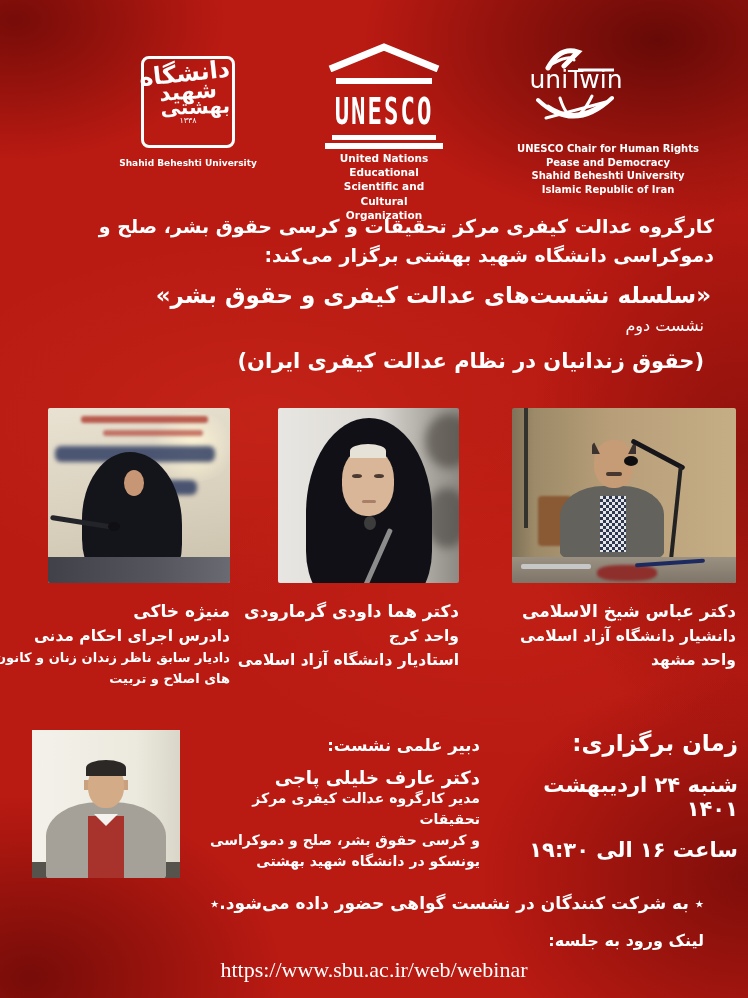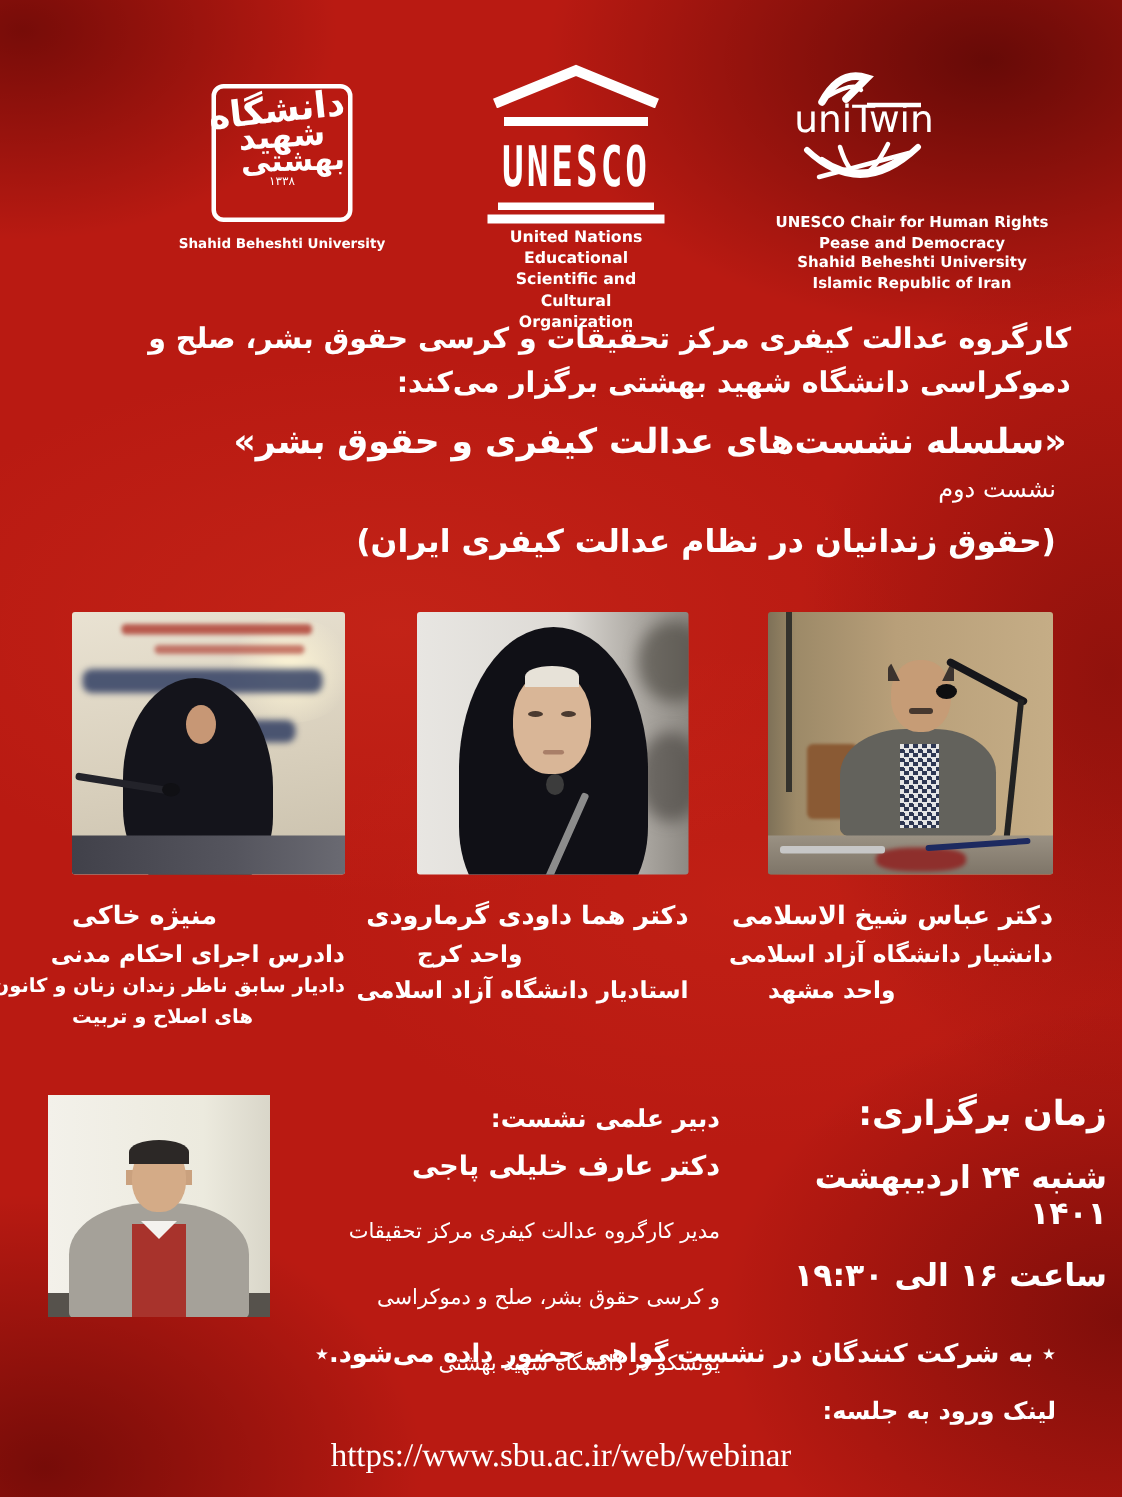--- a/index.html
+++ b/index.html
@@ -48,27 +48,27 @@
 
   
   .organizer{left:34px;top:212px;width:680px;font-size:19px;font-weight:bold;line-height:1.5;}
   .series-title{left:51px;top:282px;width:660px;font-size:23px;font-weight:bold;}
   .session{left:44px;top:316px;width:660px;font-size:16px;}
   .topic{left:44px;top:349px;width:660px;font-size:21px;font-weight:bold;}
 
   
   .speaker-card{position:absolute;top:408px;}
   .speaker-photo{position:relative;width:100%;height:175px;overflow:hidden;border-radius:2px;}
-  .speaker-caption{direction:rtl;text-align:left;margin-top:15px;line-height:1.55;}
+  .speaker-caption{direction:rtl;text-align:right;margin-top:15px;line-height:1.55;}
   .speaker-name{font-size:17px;font-weight:bold;white-space:nowrap;}
   .speaker-line{font-size:15.5px;font-weight:bold;white-space:nowrap;}
   .speaker-line-sm{font-size:13px;font-weight:bold;white-space:nowrap;}
   .card-khaki{left:48px;width:182px;}
   .card-davoudi{left:278px;width:181px;}
-  .card-sheikh{left:512px;width:190px;}
+  .card-sheikh{left:512px;width:224px;}
 
   
   .ph-khaki{background:linear-gradient(170deg,#e9e2d2 0%,#d9d0bd 55%,#c9c0ac 100%);}
   .ph-khaki .flare{position:absolute;left:55%;top:2%;width:90px;height:70px;border-radius:50%;
     background:radial-gradient(circle,rgba(255,246,214,.95),rgba(255,246,214,0) 70%);}
   .ph-khaki .banner-red{position:absolute;left:18%;top:8px;width:70%;height:7px;border-radius:3px;
     background:rgba(170,45,35,.75);filter:blur(1.4px);}
   .ph-khaki .banner-red2{position:absolute;left:30%;top:22px;width:55%;height:6px;border-radius:3px;
     background:rgba(170,45,35,.6);filter:blur(1.4px);}
   .ph-khaki .banner-blue1{position:absolute;left:4%;top:38px;width:88%;height:16px;border-radius:6px;
@@ -135,21 +135,21 @@
     clip-path:polygon(0 0,50% 100%,100% 0);}
   .ph-khalili .head-a{position:absolute;left:56px;top:34px;width:36px;height:44px;background:#d4ab87;border-radius:46%;}
   .ph-khalili .hair-a{position:absolute;left:54px;top:30px;width:40px;height:16px;background:#2c2826;border-radius:50% 50% 0 0;}
   .ph-khalili .ears{position:absolute;left:52px;top:50px;width:44px;height:10px;
     background:linear-gradient(90deg,#caa17e 0 5px,transparent 5px calc(100% - 5px),#caa17e calc(100% - 5px));}
 
   
   .secretary-block{left:190px;top:736px;width:290px;}
   .sec-heading{font-size:16.5px;font-weight:bold;}
   .sec-name{font-size:18px;font-weight:bold;margin-top:12px;}
-  .sec-line{font-size:14px;font-weight:normal;margin-top:23px;line-height:1.5;}
+  .sec-line{font-size:14px;font-weight:bold;margin-top:0;line-height:1.5;}
   .schedule-block{left:486px;top:730px;width:252px;}
   .sch-heading{font-size:23px;font-weight:bold;}
   .sch-line{font-size:21px;font-weight:bold;margin-top:17px;letter-spacing:.5px;}
 
   
   .note{left:44px;top:893px;width:660px;font-size:17px;font-weight:bold;}
   .link-label{left:44px;top:931px;width:660px;font-size:16px;font-weight:bold;}
   .link-url{left:44px;top:957px;width:660px;font-size:22px;text-align:center;direction:ltr;
     font-family:"Liberation Serif","DejaVu Serif",serif;}
 </style>

